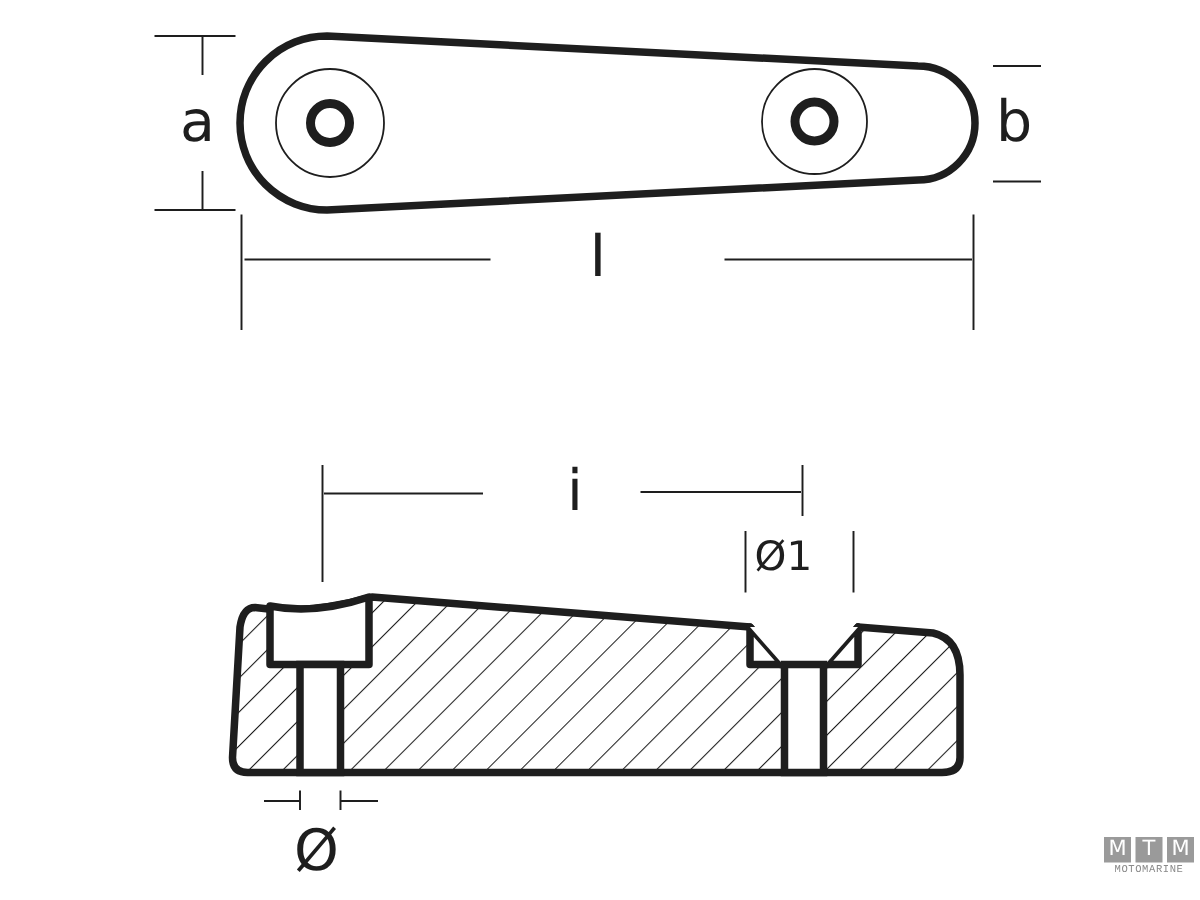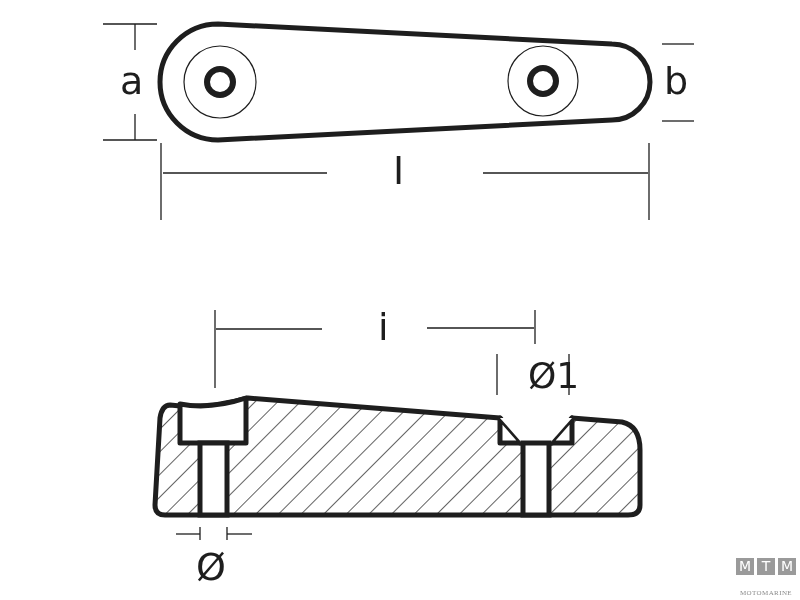--- a/index.html
+++ b/index.html
@@ -5,29 +5,29 @@
     html, body { margin: 0; padding: 0; background: #ffffff; }
     body { width: 800px; height: 600px; position: relative; overflow: hidden;
            font-family: "DejaVu Sans", sans-serif; }
     svg.drawing { position: absolute; left: 0; top: 0; }
     .lbl { position: absolute; color: #1e1e1e; font-family: "DejaVu Sans", sans-serif;
            font-weight: normal; line-height: 1; }
     .lbl-a { left: 120px; top: 62px; font-size: 38px; }
     .lbl-b { left: 664px; top: 62px; font-size: 38px; }
     .lbl-l { left: 392px; top: 152px; font-size: 38px; font-weight: bold; transform: scaleX(0.55); }
     .lbl-i { left: 378px; top: 308px; font-size: 38px; }
-    .lbl-d1 { left: 528px; top: 358px; font-size: 36px; }
+    .lbl-d1 { left: 503px; top: 358px; font-size: 27px; }
     .lbl-d { left: 196px; top: 548px; font-size: 38px; }
     .watermark { position: absolute; left: 734px; top: 558px; width: 64px; text-align: center; }
     .wm-boxes { display: flex; gap: 3px; justify-content: center; }
     .wm-box { width: 18px; height: 17px; background: #9a9a9a; color: #ffffff;
               font-size: 14px; line-height: 17px; text-align: center;
               font-family: "DejaVu Sans", sans-serif; }
-    .wm-text { font-size: 7px; color: #8a8a8a; letter-spacing: 0.4px; margin-top: 14px;
-               font-family: Liberation Serif, serif; }
+    .wm-text { font-size: 7px; color: #8a8a8a; letter-spacing: 0.4px; margin-top: 1px;
+               font-family: Liberation Mono, monospace; }
   </style>
 </head>
 <body>
 
 <svg class="drawing" width="800" height="600" viewBox="0 0 800 600" xmlns="http://www.w3.org/2000/svg">
   <defs>
     <pattern id="hatch" patternUnits="userSpaceOnUse" width="16" height="16" patternTransform="rotate(45)">
       <line x1="0" y1="0" x2="0" y2="16" stroke="#1e1e1e" stroke-width="1.4"></line>
     </pattern>
   </defs>

